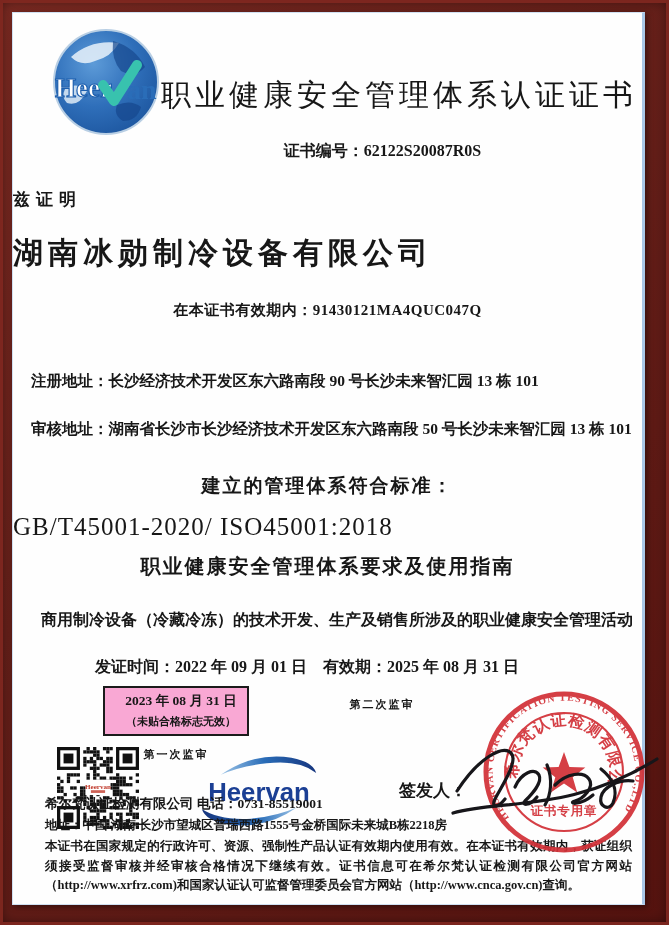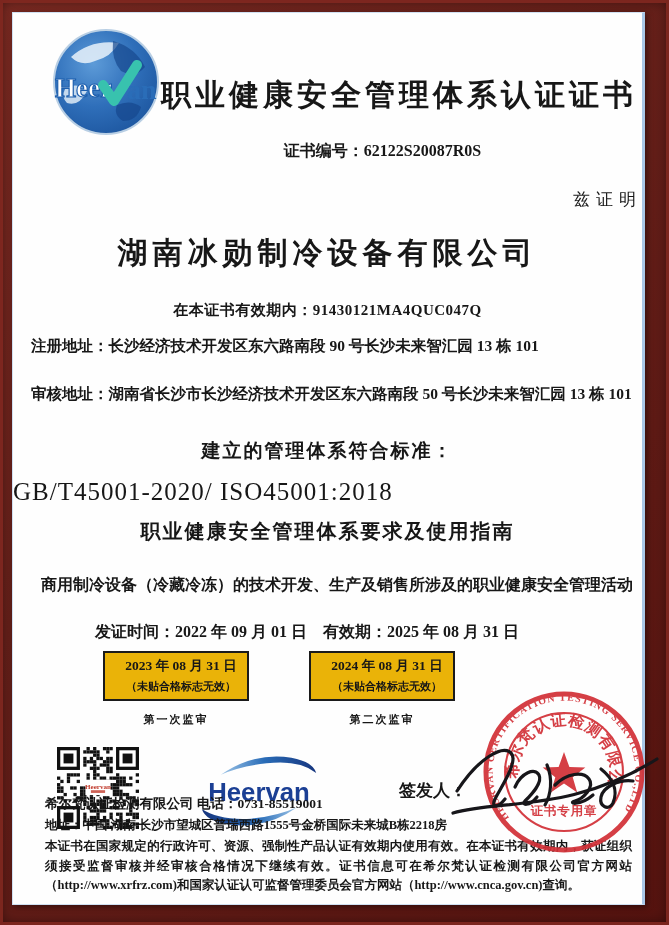--- a/index.html
+++ b/index.html
@@ -15,42 +15,42 @@
   .certificate{
     position:absolute;left:12px;top:12px;right:24px;bottom:20px;
     background:#fefefe;color:#171717;
     border:1px solid #cfe0f2;border-right:3px solid #a9c8e8;
     box-shadow:2px 2px 6px rgba(0,0,0,.45);
   }
   .header{display:flex;align-items:flex-start;padding:14px 16px 0 38px;}
   .globe-logo{width:110px;height:112px;flex:0 0 auto;}
   .main-title{
     flex:1;text-align:left;padding-top:48px;
-    font-size:30px;font-weight:bold;letter-spacing:4px;white-space:nowrap;
+    font-size:30px;font-weight:normal;letter-spacing:4px;white-space:nowrap;
   }
   .cert-no{ text-align:center;margin-top:2px;padding-left:110px;font-size:16px;font-weight:bold;}
-  .attest{ text-align:right;margin-top:26px;font-size:17px;font-weight:normal;letter-spacing:6px;margin-left:42px;}
-  .company{ text-align:center;margin-top:22px;font-size:30px;font-weight:bold;letter-spacing:5px;white-space:nowrap;}
+  .attest{ text-align:left;margin-top:26px;font-size:17px;font-weight:bold;letter-spacing:6px;}
+  .company{ margin-top:22px;font-size:30px;font-weight:bold;letter-spacing:5px;white-space:nowrap;}
   .uscc{ text-align:center;margin-top:27px;font-size:15px;font-weight:bold;letter-spacing:.5px;}
   .addr{ margin:0 14px 0 18px;font-size:15.5px;font-weight:bold;white-space:nowrap;}
-  .addr1{margin-top:16px;}
+  .addr1{margin-top:51px;}
   .addr2{margin-top:27px;}
   .std-heading{text-align:center;margin-top:33px;font-size:19px;font-weight:bold;letter-spacing:2px;}
   .std-code{text-align:left;margin-top:14px;font-size:25px;letter-spacing:1px;}
   .std-name{text-align:center;margin-top:12px;font-size:20px;font-weight:bold;letter-spacing:2px;}
   .scope-label{margin:32px 0 0 18px;font-size:16px;font-weight:bold;}
   .scope-text{margin:30px 0 0 28px;font-size:16px;font-weight:bold;white-space:nowrap;}
   .dates-row{margin-top:26px;padding-left:82px;display:flex;font-size:16px;font-weight:bold;}
   .date-issue{width:228px;}
   .surv-row{display:flex;margin-top:8px;}
   .surv-col{width:146px;text-align:center;}
   .surv-col.c1{margin-left:90px;}
   .surv-col.c2{margin-left:60px;}
   .surv-box{
-    border:2px solid #1b1b1b;padding:4px 2px 5px 12px;background:#eab308;
+    border:2px solid #1b1b1b;padding:4px 2px 5px 12px;background:#f9a8d4;
   }
   .surv-date{font-size:13.5px;font-weight:bold;white-space:nowrap;}
   .surv-note{font-size:11px;font-weight:bold;margin-top:4px;white-space:nowrap;}
   .surv-label{margin-top:11px;font-size:11px;font-weight:bold;letter-spacing:2px;}
   .qr{position:absolute;left:44px;top:734px;width:82px;height:82px;}
   .bottom-logo{position:absolute;left:178px;top:737px;width:136px;height:82px;}
   .issuer-label{position:absolute;left:386px;top:766px;font-size:17px;font-weight:bold;}
   .signature{position:absolute;left:438px;top:716px;width:210px;height:100px;z-index:4;}
   .stamp{position:absolute;left:468px;top:676px;width:166px;height:166px;z-index:3;opacity:.93;}
   .footer{position:absolute;left:32px;right:10px;bottom:8px;z-index:2;}
@@ -116,24 +116,20 @@
 
   <div class="surv-row">
     <div class="surv-col c1">
       <div class="surv-box">
         <div class="surv-date">2023 年 08 月 31 日</div>
         <div class="surv-note">（未贴合格标志无效）</div>
       </div>
       <div class="surv-label">第一次监审</div>
     </div>
     <div class="surv-col c2">
-      <div class="surv-box">
-        <div class="surv-date">2024 年 08 月 31 日</div>
-        <div class="surv-note">（未贴合格标志无效）</div>
-      </div>
       <div class="surv-label">第二次监审</div>
     </div>
   </div>
 
   <svg id="qr" class="qr" viewBox="0 0 75 75">
       <rect x="27" y="0" width="3" height="3" fill="#111"></rect>
       <rect x="33" y="0" width="3" height="3" fill="#111"></rect>
       <rect x="42" y="0" width="3" height="3" fill="#111"></rect>
       <rect x="45" y="0" width="3" height="3" fill="#111"></rect>
       <rect x="48" y="0" width="3" height="3" fill="#111"></rect>

